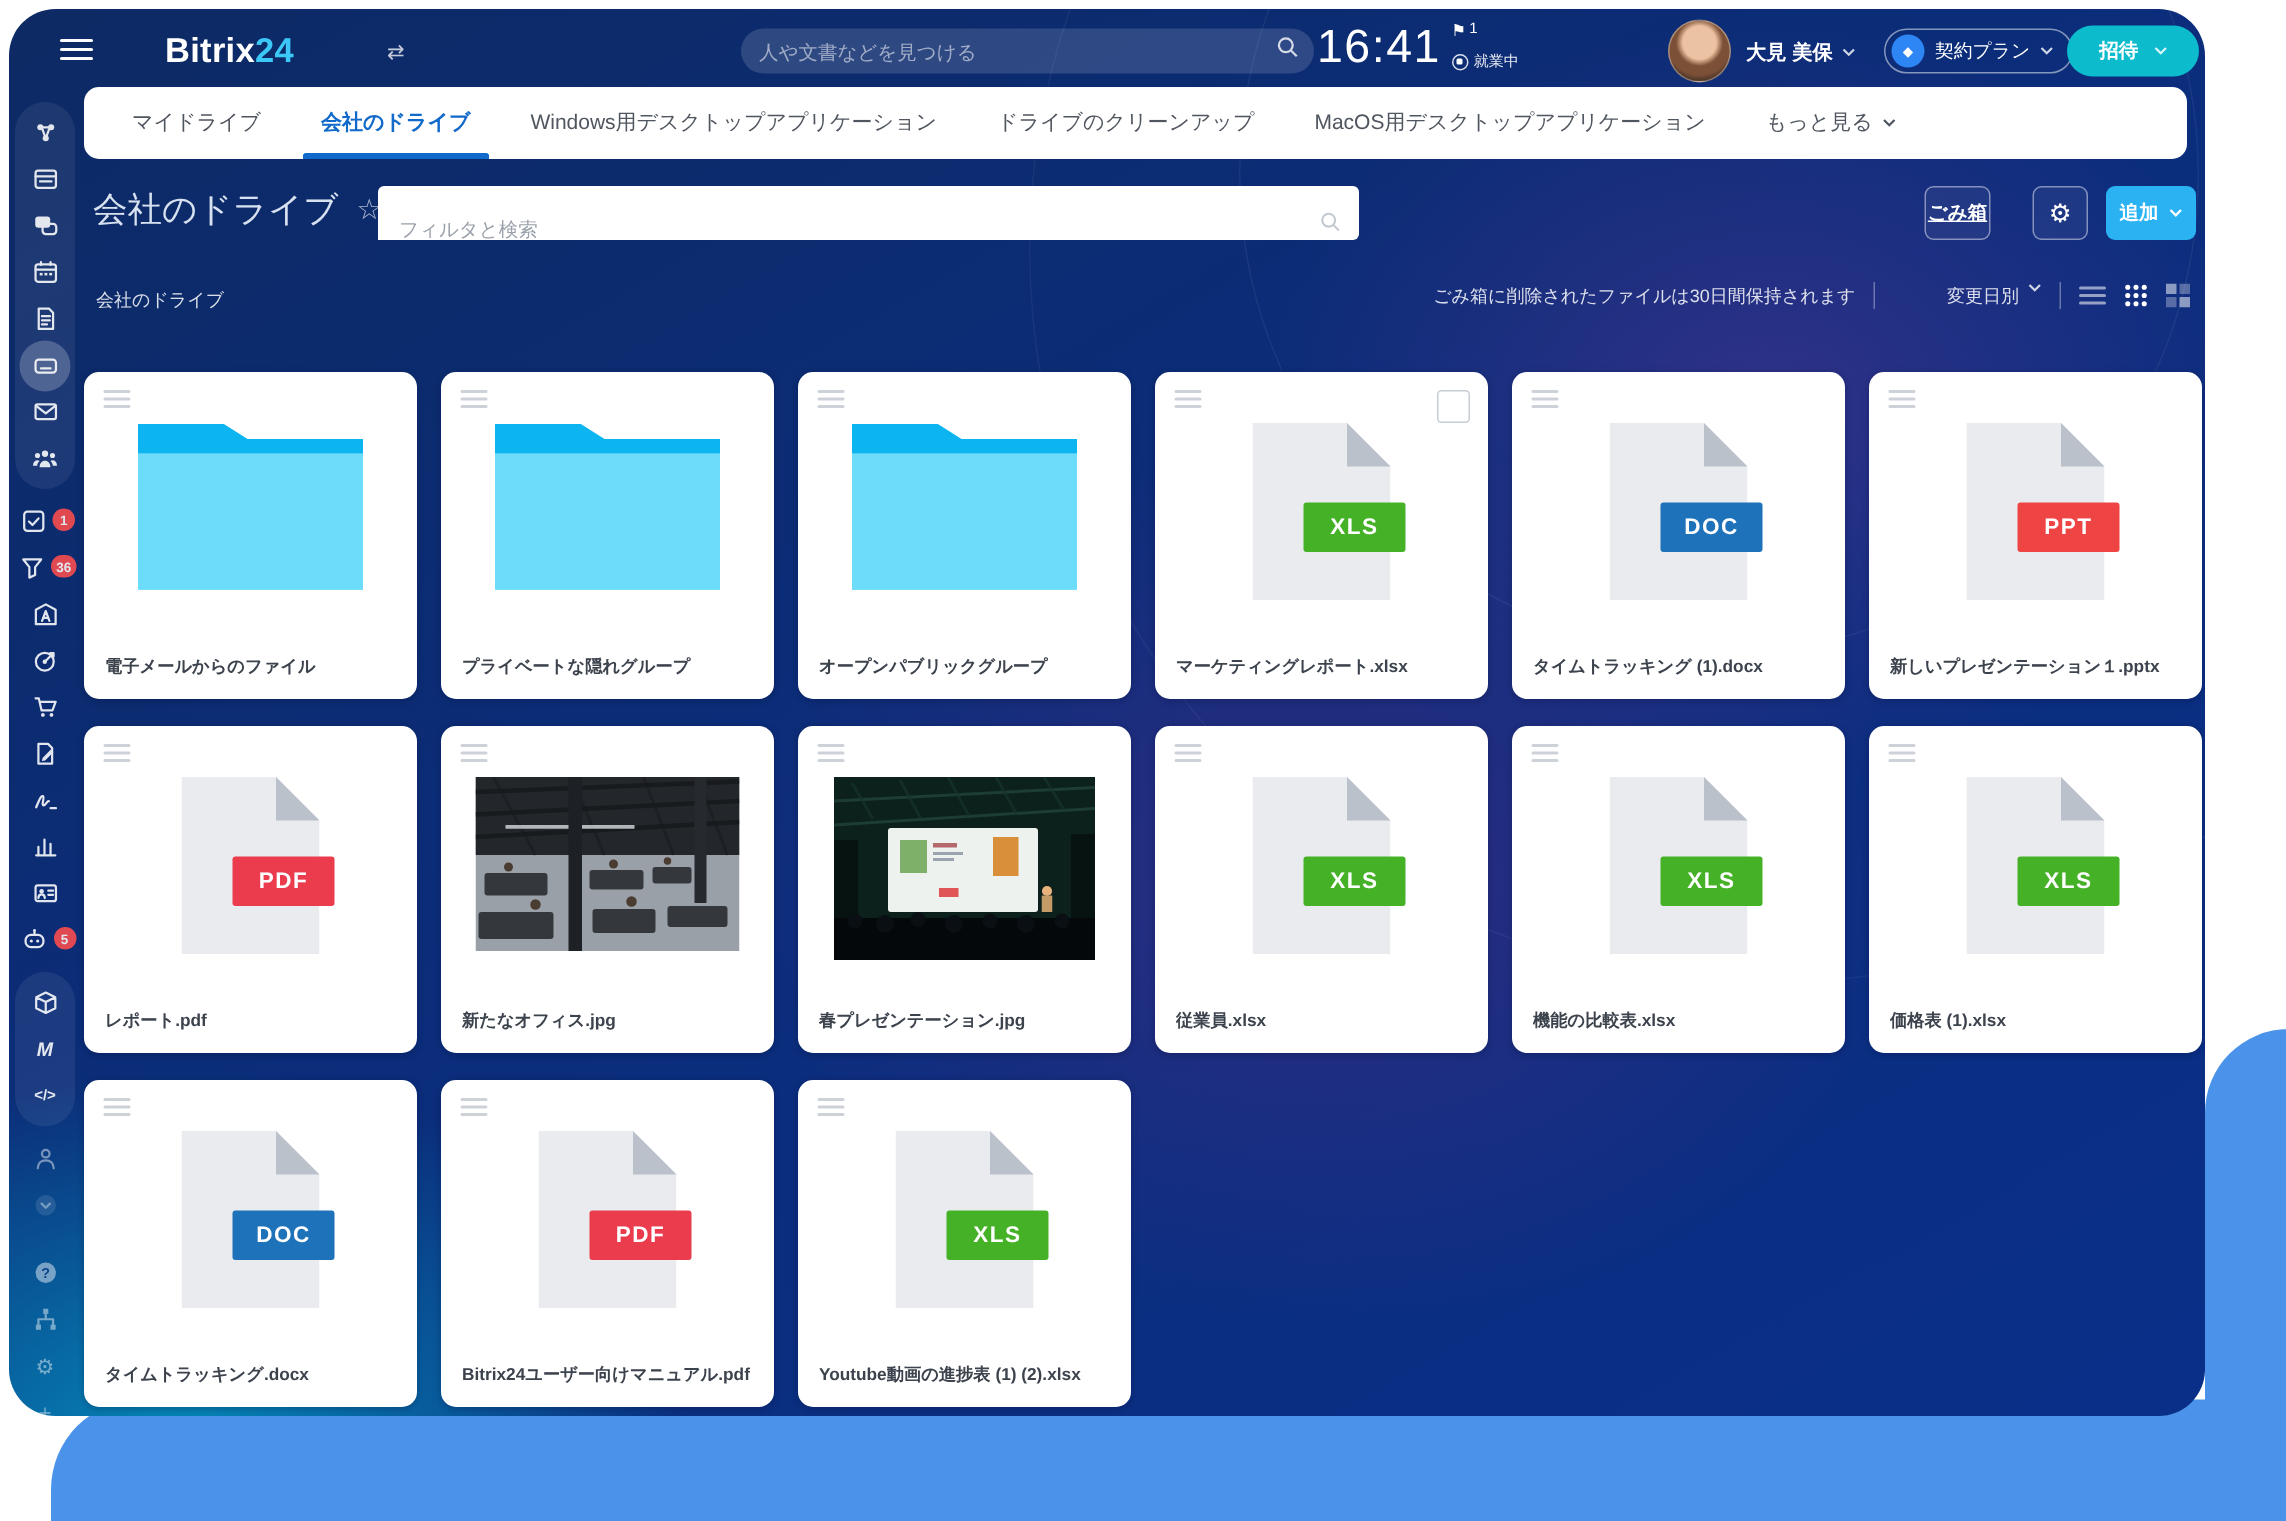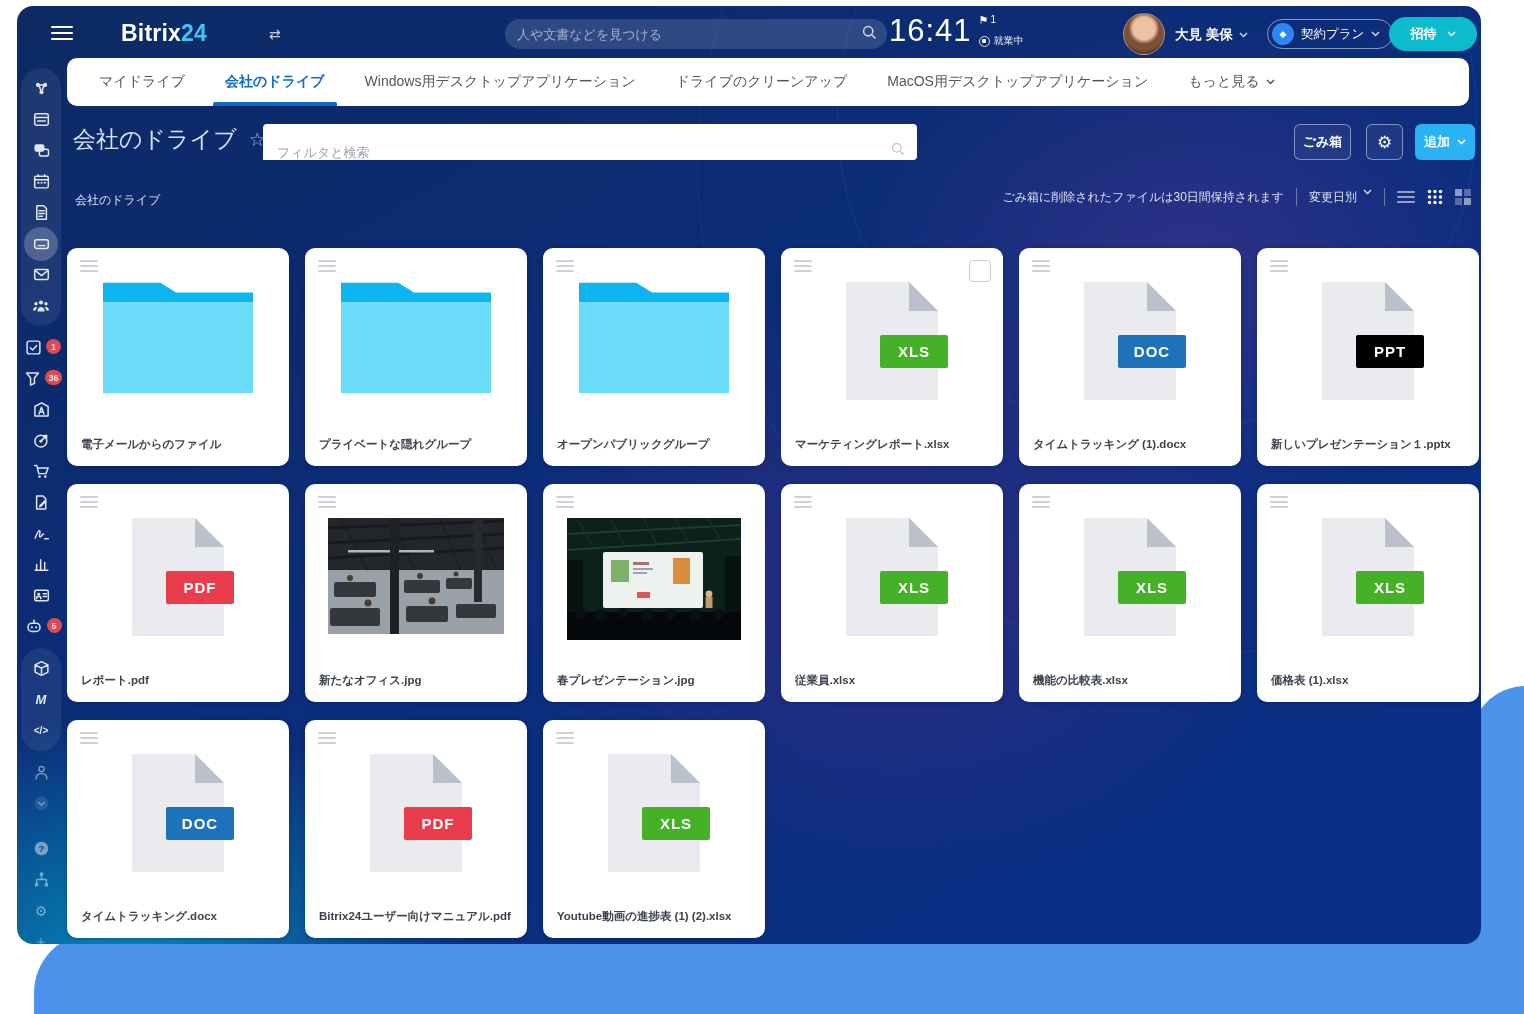--- a/index.html
+++ b/index.html
@@ -6,22 +6,22 @@
   html,body { width:1524px; height:1014px; overflow:hidden; background:#fff;
               font-family:"Liberation Sans", sans-serif; }
 
   
   .backdrop-right  { position:absolute; left:1470px; top:686px; width:140px; height:420px;
                      background:#4b93ea; border-radius:56px; }
   .backdrop-bottom { position:absolute; left:34px; top:933px; width:1500px; height:170px;
                      background:#4b93ea; border-radius:60px; }
 
   
-  .window { position:absolute; left:17px; top:6px; width:1464px; height:938px;
-            border-radius:16px; overflow:hidden;
+  .window { position:absolute; left:6px; top:6px; width:1464px; height:938px;
+            border-radius:31px; overflow:hidden;
             background:
               radial-gradient(520px 400px at 8% 103%,  rgba(0,214,235,.55), transparent 65%),
               radial-gradient(640px 480px at 60% 62%,  rgba(122,44,136,.30), transparent 62%),
               radial-gradient(560px 420px at 80% 28%,  rgba(140,60,165,.28), transparent 60%),
               linear-gradient(150deg,#0d2a64 0%, #0b2d7b 48%, #0a2f88 100%); }
   .ring1 { position:absolute; width:640px; height:640px; border:1.5px solid rgba(255,255,255,.06);
            border-radius:50%; left:820px; top:-210px; }
   .ring2 { position:absolute; width:980px; height:980px; border:1.5px solid rgba(255,255,255,.05);
            border-radius:50%; left:680px; top:-330px; }
 
@@ -98,31 +98,31 @@
   .fav-star { color:rgba(255,255,255,.65); font-size:19px; cursor:pointer; }
   .filter-box { position:absolute; left:246px; top:6px; width:654px; height:36px; background:#fff;
                 border-radius:4px; display:flex; align-items:flex-end; }
   .filter-box input { flex:1; border:none; outline:none; font-size:13px; padding:0 14px;
                 color:#333; font-family:inherit; }
   .filter-box input::placeholder { color:#9aa1aa; }
   .filter-box .mag { margin-right:12px; }
   .btn { height:36px; border-radius:6px; display:flex; align-items:center; justify-content:center;
          color:#fff; font-size:13px; font-weight:bold; cursor:pointer; }
   .btn.ghost { border:1px solid rgba(255,255,255,.45); background:rgba(255,255,255,.05); }
-  .trash-btn { position:absolute; left:1277px; top:6px; width:57px; }
+  .trash-btn { position:absolute; left:1277px; top:6px; width:44px;text-decoration:underline; }
   .gear-btn  { position:absolute; left:1349px; top:6px; width:37px; font-size:17px; font-weight:normal; }
   .add-btn   { position:absolute; left:1398px; top:6px; width:60px; background:#2ab2f3; gap:7px;justify-content:center; }
 
   
   .statusbar { position:absolute; left:0; top:178px; width:100%; height:30px; z-index:6;
                color:rgba(255,255,255,.85); font-size:12px; }
   .crumb { position:absolute; left:58px; top:8px; cursor:pointer; }
   .status-right { position:absolute; right:10px; top:4px; display:flex; align-items:center; gap:12px; }
   .vdiv { width:1px; height:18px; background:rgba(255,255,255,.35); }
-  .sort-sel { display:flex; align-items:flex-start; gap:6px; cursor:pointer; }
+  .sort-sel { display:flex; align-items:flex-start; gap:6px; cursor:pointer;margin-left:36px; }
   .view-icons { display:flex; align-items:center; gap:12px; }
   .view-btn { cursor:pointer; opacity:.55; display:flex; }
   .view-btn.active { opacity:1; }
 
   
   .grid { position:absolute; left:50px; top:242px; display:grid;
           grid-template-columns:repeat(6,222px); grid-auto-rows:218px; gap:18px 16px; z-index:6; }
   .card { background:#fff; border-radius:10px; position:relative; cursor:pointer;
           box-shadow:0 1px 4px rgba(0,10,40,.25); }
   .card-menu { position:absolute; left:13px; top:12px; width:18px; cursor:pointer; }
@@ -572,21 +572,21 @@
           <div></div>
           <div></div>
           <div></div>
         </div>
         <div class="icon-zone">
           <div class="page-wrap">
             <svg width="92" height="118" viewBox="0 0 92 118" style="position:absolute;left:0;top:0">
   <path d="M0 0 H63 L92 29 V118 H0 Z" fill="#e9ebef"></path>
   <path d="M63 0 L92 29 H63 Z" fill="#bac1cb"></path>
             </svg>
-            <div class="type-badge" style="background: #000000;">PPT</div>
+            <div class="type-badge" style="background: #ef4444;">PPT</div>
           </div>
         </div>
         <div class="card-label">新しいプレゼンテーション１.pptx</div>
       </div>
       <div class="card">
         <div class="card-menu">
           <div></div>
           <div></div>
           <div></div>
         </div>

